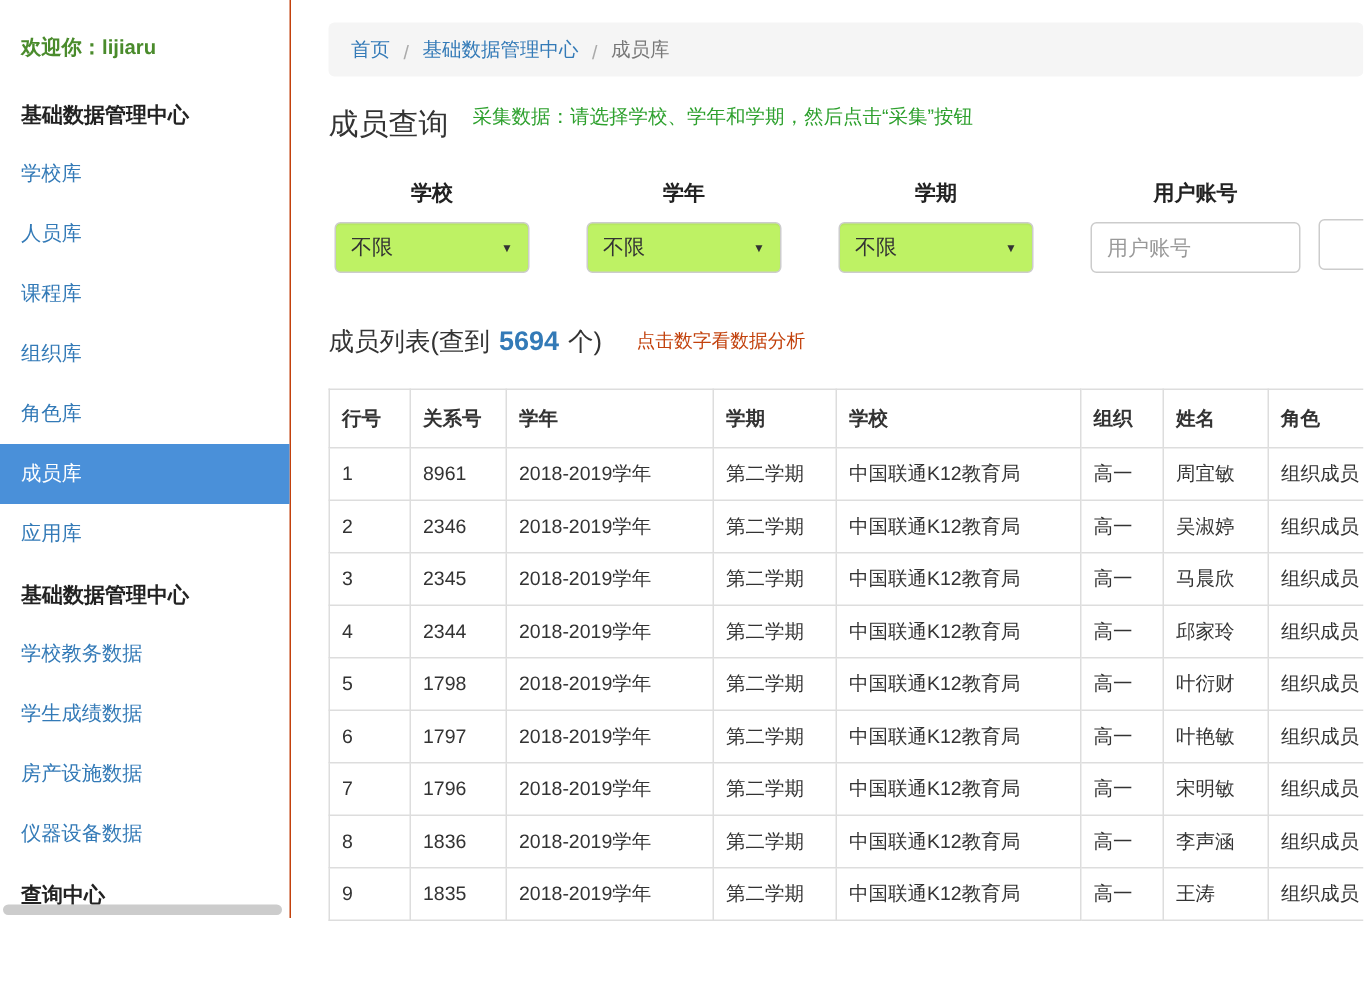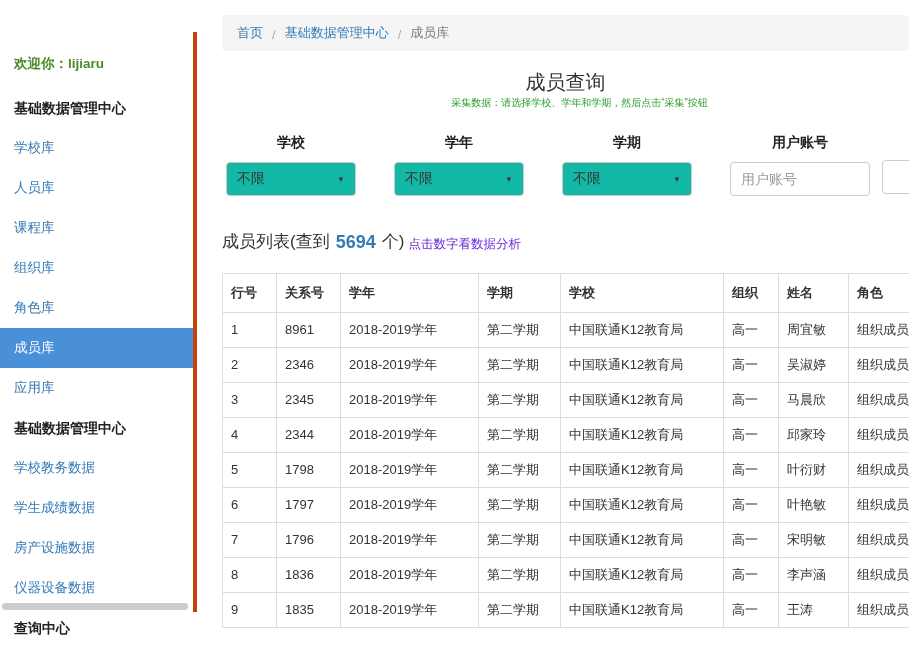--- a/index.html
+++ b/index.html
@@ -24,58 +24,58 @@
       790px 36px 0 0 rgba(255,255,255,.6),830px 18px 0 0 #fff,860px 30px 0 0 rgba(255,255,255,.75),
       885px 10px 0 0 #fff,900px 24px 0 0 rgba(255,255,255,.7),250px 40px 0 0 rgba(255,255,255,.5),
       370px 20px 0 0 rgba(255,255,255,.65),550px 18px 0 0 #fff,680px 40px 0 0 rgba(255,255,255,.5),120px 40px 0 0 rgba(255,255,255,.6);}
   .logo{width:33px;height:33px;background:var(--logo_red);border-radius:6px;display:flex;align-items:center;
         justify-content:center;box-shadow:inset 0 -2px 0 rgba(0,0,0,.18);position:relative;z-index:2;}
   .brand{color:#fff;font-size:17px;font-weight:bold;letter-spacing:4px;margin-left:13px;position:relative;z-index:2;}
   .brand .sep{margin:0 2px 0 8px;font-size:14px;letter-spacing:0;}
 
   
   .body-wrap{display:flex;height:612px;}
-  .sidebar{width:193px;min-width:193px;border-right:4px solid #c2410c;position:relative;background:#fff;margin-top:32px;}
+  .sidebar{width:193px;min-width:193px;border-right:1px solid #c2410c;position:relative;background:#fff;}
   .welcome{padding:23px 14px 15px;color:var(--welcome_green);font-size:13.5px;font-weight:bold;}
   .side-item{padding:0 14px;height:40px;line-height:40px;font-size:13.5px;cursor:pointer;white-space:nowrap;}
   .side-item.link{color:var(--accent);}
   .side-item.header{font-weight:bold;color:#222;font-size:14px;}
   .side-item.active{background:var(--active_bg);color:#fff;}
   .sidebar-scrollbar{position:absolute;bottom:2px;left:2px;width:186px;height:7px;background:#cccccc;border-radius:4px;}
 
   .content{flex:1;padding:15px 0 0 25px;min-width:0;}
 
   
   .breadcrumb{background:#f5f5f5;border-radius:4px;padding:9px 15px;font-size:13px;color:#777;
               display:flex;gap:9px;align-items:flex-end;}
   .bc-link{color:var(--accent);cursor:pointer;}
   .bc-sep{color:#aaa;}
   .bc-current{color:#777;}
 
   
-  .page-title-row{display:flex;align-items:center;margin-top:18px;flex-direction:column;}
+  .page-title-row{display:flex;align-items:flex-start;margin-top:18px;}
   .page-title{font-size:20px;color:#333;}
-  .hint{margin-left:28px;font-size:10px;color:var(--hint_green);}
+  .hint{margin-left:16px;font-size:13px;color:var(--hint_green);}
 
   
   .filters{display:flex;gap:38px;margin-top:24px;align-items:flex-start;margin-left:4px;}
   .filter-label{text-align:center;font-weight:bold;font-size:14px;color:#222;margin-bottom:10px;}
-  .select-box{width:130px;height:34px;border:1px solid #ccc;border-radius:4px;background:#14b8a6;display:flex;
+  .select-box{width:130px;height:34px;border:1px solid #ccc;border-radius:4px;background:#bef264;display:flex;
               align-items:center;justify-content:space-between;padding:10px 10px;font-size:14px;color:#333;
               cursor:pointer;box-sizing:border-box;box-shadow:inset 0 1px 1px rgba(0,0,0,.05);}
   .caret-icon{font-size:8px;color:#333;}
   .text-input{width:140px;height:34px;border:1px solid #ccc;border-radius:4px;padding:0 10px;font-size:14px;
               color:#333;box-sizing:border-box;font-family:inherit;}
   .text-input::placeholder{color:#999;}
   .filter-group.extra{margin-left:-26px;margin-top:26px;}
 
   
-  .list-row{margin-top:34px;display:flex;align-items:flex-end;font-size:17px;color:#333;}
+  .list-row{margin-top:34px;display:flex;align-items:center;font-size:17px;color:#333;}
   .count-link{color:var(--accent);margin:0 6px;cursor:pointer;font-size:18px;text-decoration:none;font-weight:bold;}
-  .note{font-size:12.5px;color:#6d28d9;margin-left:4px;}
+  .note{font-size:12.5px;color:#c2410c;margin-left:23px;}
 
   
   .member-table{border-collapse:collapse;margin-top:20px;table-layout:fixed;width:762px;}
   .member-table th,.member-table td{border:1px solid var(--border);padding:8px;font-size:13px;color:#333;
         text-align:left;line-height:18px;white-space:nowrap;overflow:hidden;}
   .member-table th{font-weight:bold;padding:10px 8px;}
   .member-table col.c1{width:54px}.member-table col.c2{width:64px}.member-table col.c3{width:138px}
   .member-table col.c4{width:82px}.member-table col.c5{width:163px}.member-table col.c6{width:55px}
   .member-table col.c7{width:70px}.member-table col.c8{width:136px}
 </style>

